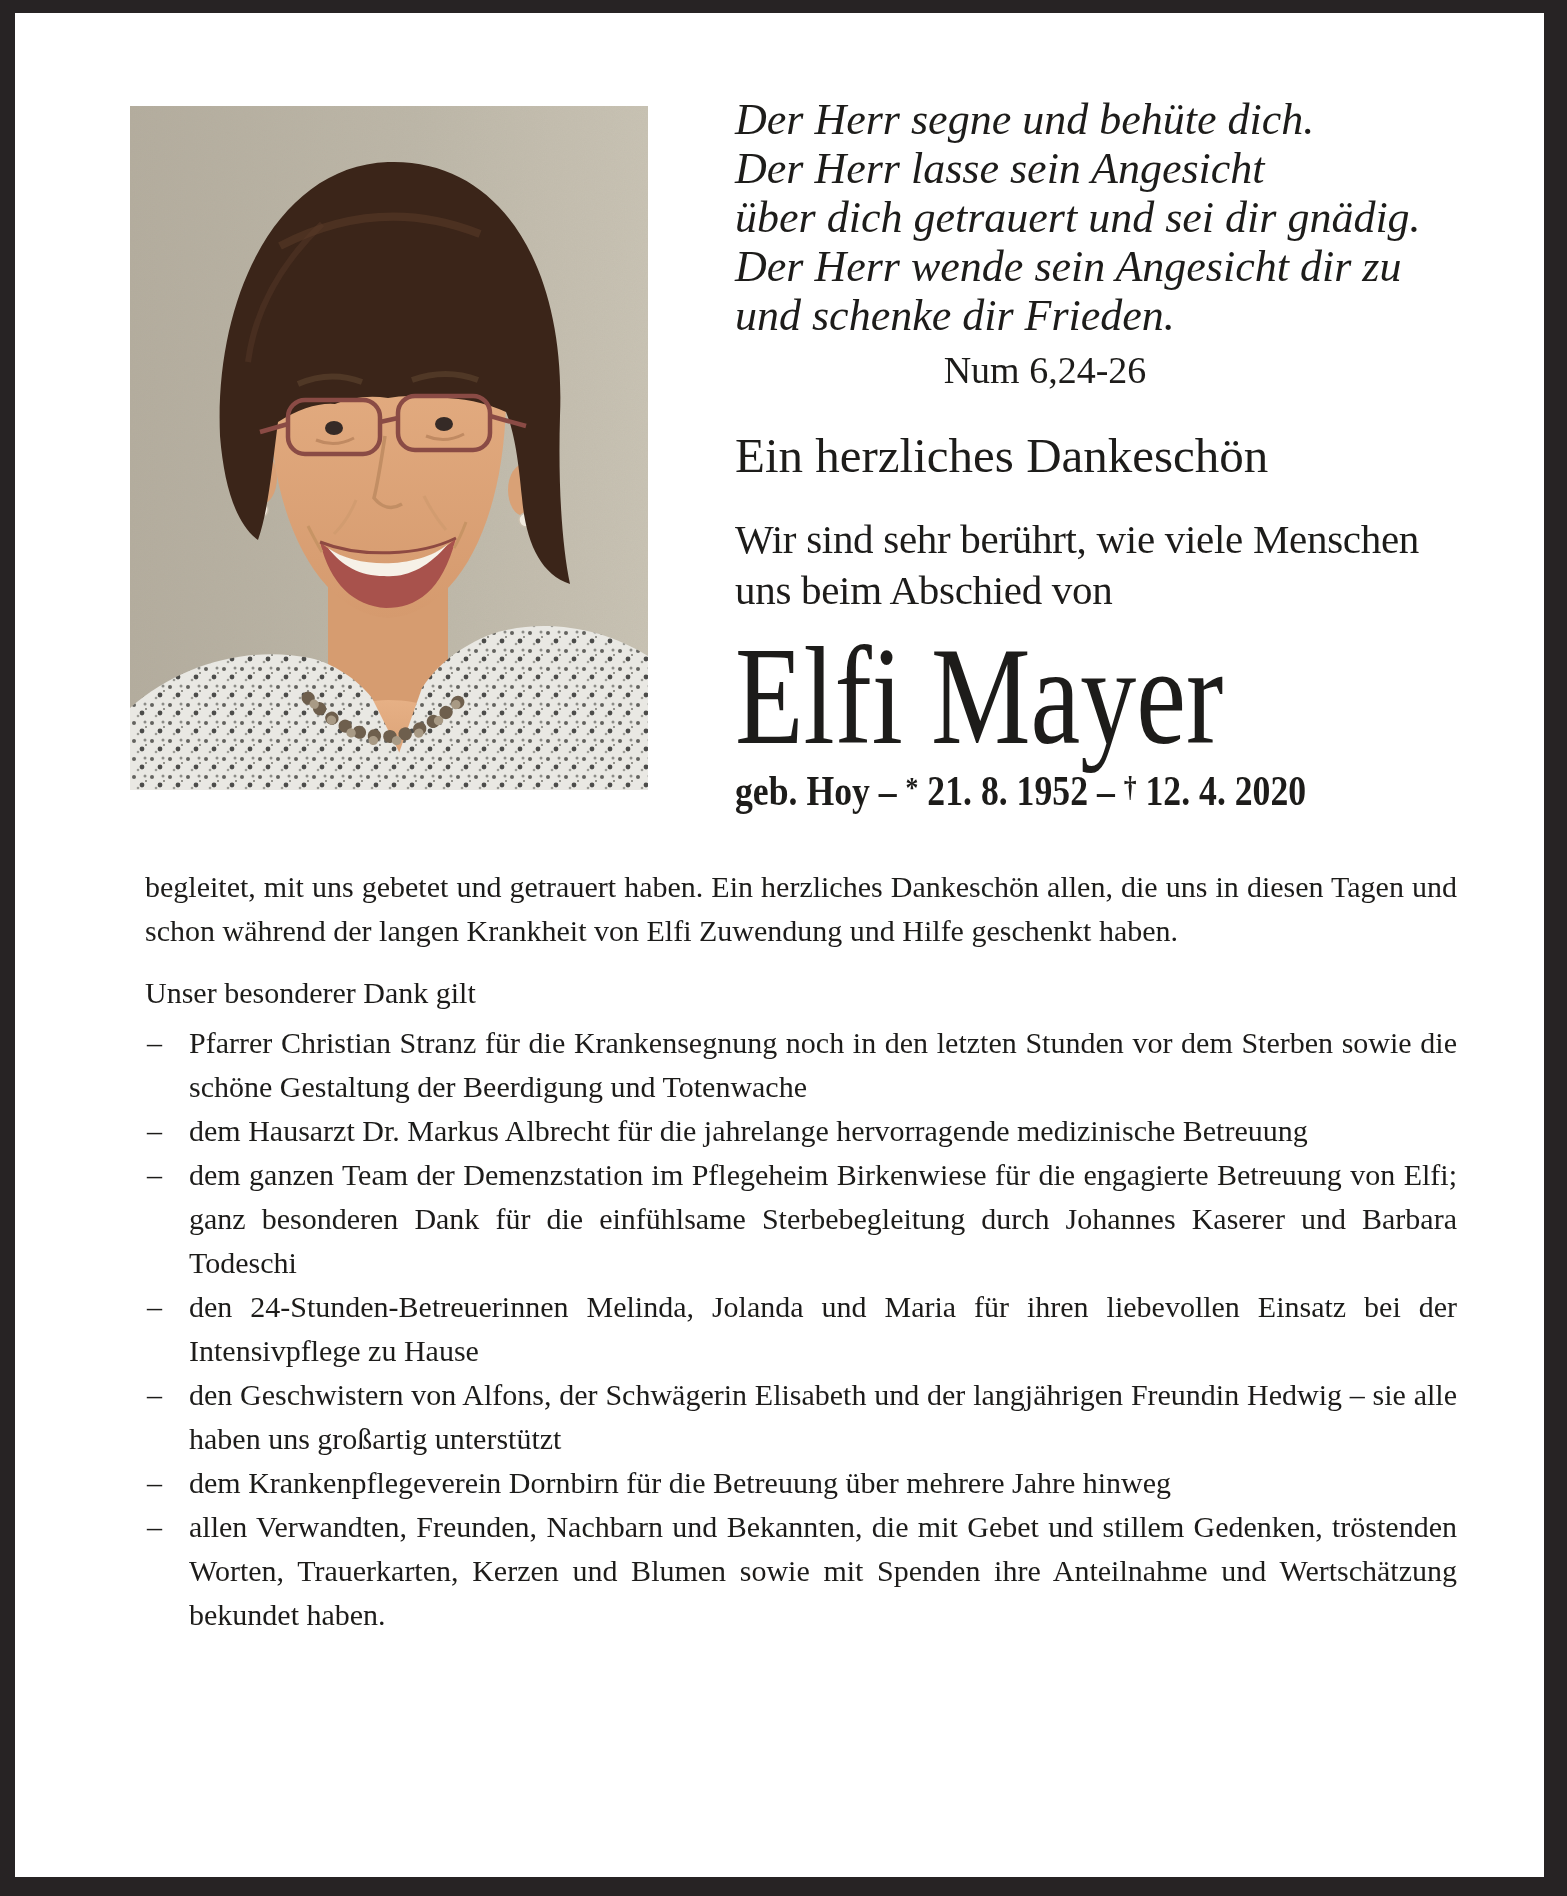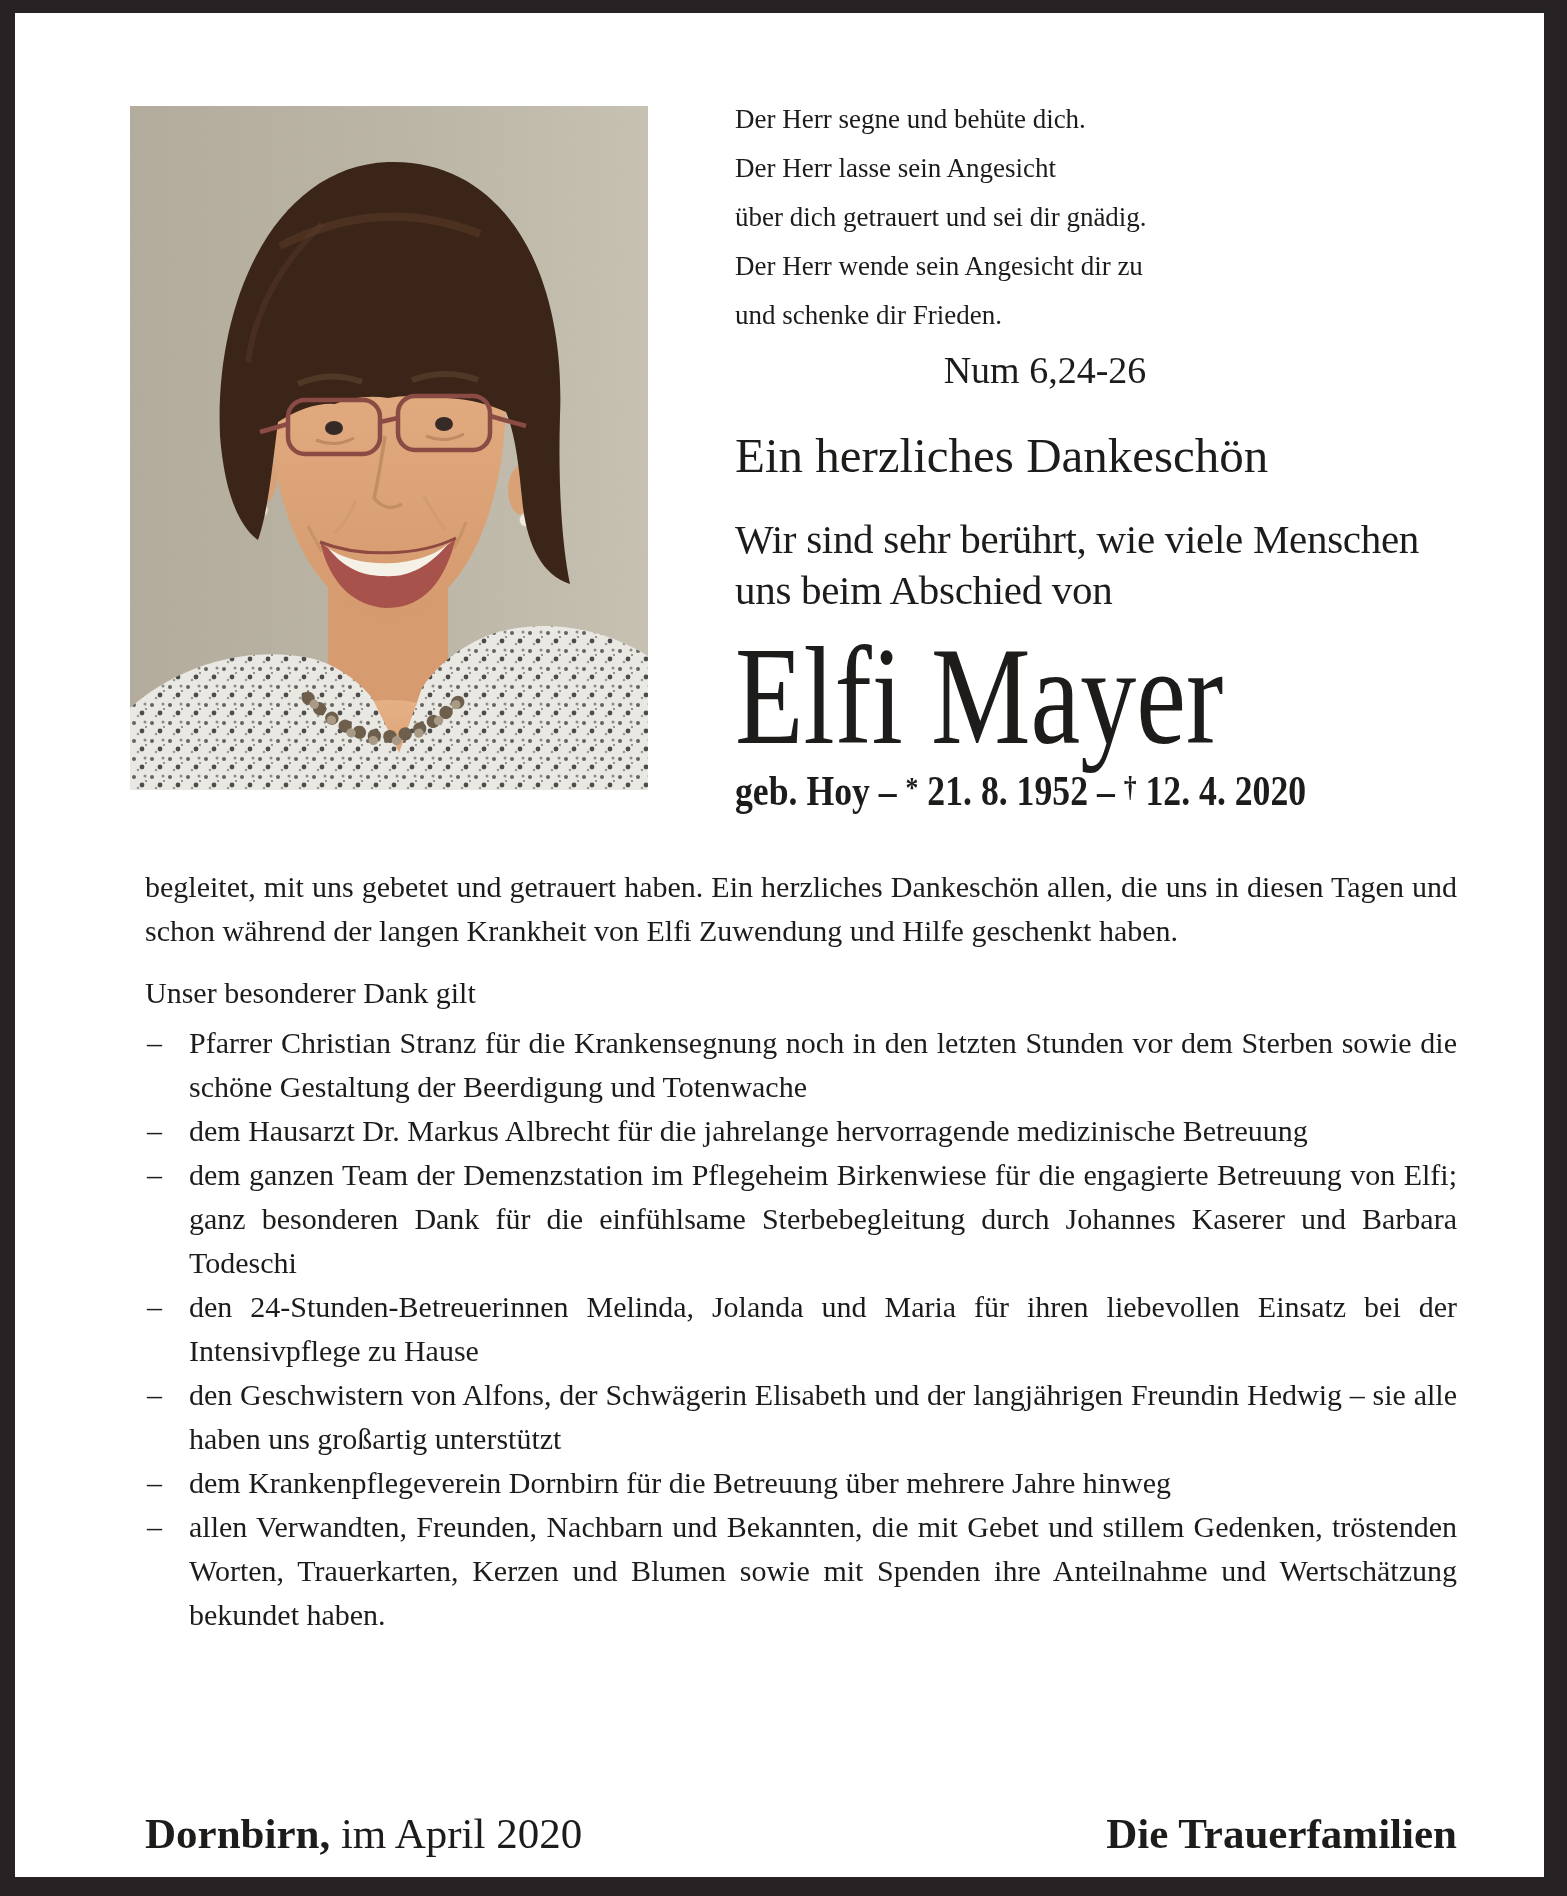--- a/index.html
+++ b/index.html
@@ -17,21 +17,21 @@
   }
   .photo{
     position:absolute;left:115px;top:93px;
     width:518px;height:684px;
     overflow:hidden;
   }
   .photo svg{display:block;}
   .right-col{
     position:absolute;left:720px;top:82px;width:715px;
   }
-  .blessing{font-size:27px;line-height:49px;white-space:nowrap;}
+  .blessing{font-style:italic;font-size:44px;line-height:49px;white-space:nowrap;}
   .reference{font-size:38px;line-height:48px;text-align:center;padding-right:95px;margin-top:6px;}
   .thanks-title{font-size:49px;line-height:56px;margin-top:34px;white-space:nowrap;}
   .intro{font-size:41px;line-height:51px;margin-top:30px;white-space:nowrap;letter-spacing:-0.3px;}
   .name{
     font-size:140px;line-height:120px;margin-top:20px;white-space:nowrap;
     transform:scaleX(0.80);transform-origin:left top;
   }
   .vitals{
     font-size:42px;line-height:50px;font-weight:bold;margin-top:6px;white-space:nowrap;
     transform:scaleX(0.85);transform-origin:left top;
@@ -171,18 +171,14 @@
       <li><span class="marker">–</span><span>Pfarrer Christian Stranz für die Krankensegnung noch in den letzten Stunden vor dem Sterben sowie die schöne Gestaltung der Beerdigung und Totenwache</span></li>
       <li><span class="marker">–</span><span>dem Hausarzt Dr. Markus Albrecht für die jahrelange hervorragende medizinische Betreuung</span></li>
       <li><span class="marker">–</span><span>dem ganzen Team der Demenzstation im Pflegeheim Birkenwiese für die engagierte Betreuung von Elfi; ganz besonderen Dank für die einfühlsame Sterbebegleitung durch Johannes Kaserer und Barbara Todeschi</span></li>
       <li><span class="marker">–</span><span>den 24-Stunden-Betreuerinnen Melinda, Jolanda und Maria für ihren liebevollen Einsatz bei der Intensivpflege zu Hause</span></li>
       <li><span class="marker">–</span><span>den Geschwistern von Alfons, der Schwägerin Elisabeth und der lang­jährigen Freundin Hedwig – sie alle haben uns großartig unterstützt</span></li>
       <li><span class="marker">–</span><span>dem Krankenpflegeverein Dornbirn für die Betreuung über mehrere Jahre hinweg</span></li>
       <li><span class="marker">–</span><span>allen Verwandten, Freunden, Nachbarn und Bekannten, die mit Gebet und stillem Gedenken, tröstenden Worten, Trauerkarten, Kerzen und Blumen sowie mit Spenden ihre Anteilnahme und Wertschätzung bekundet haben.</span></li>
     </ul>
   </div>
 
-  <div class="footer">
-    <div><span class="bold">Dornbirn,</span><span> im April 2020</span></div>
-    <div class="bold">Die Trauerfamilien</div>
-  </div>
 
 </div>
 
 </body></html>

